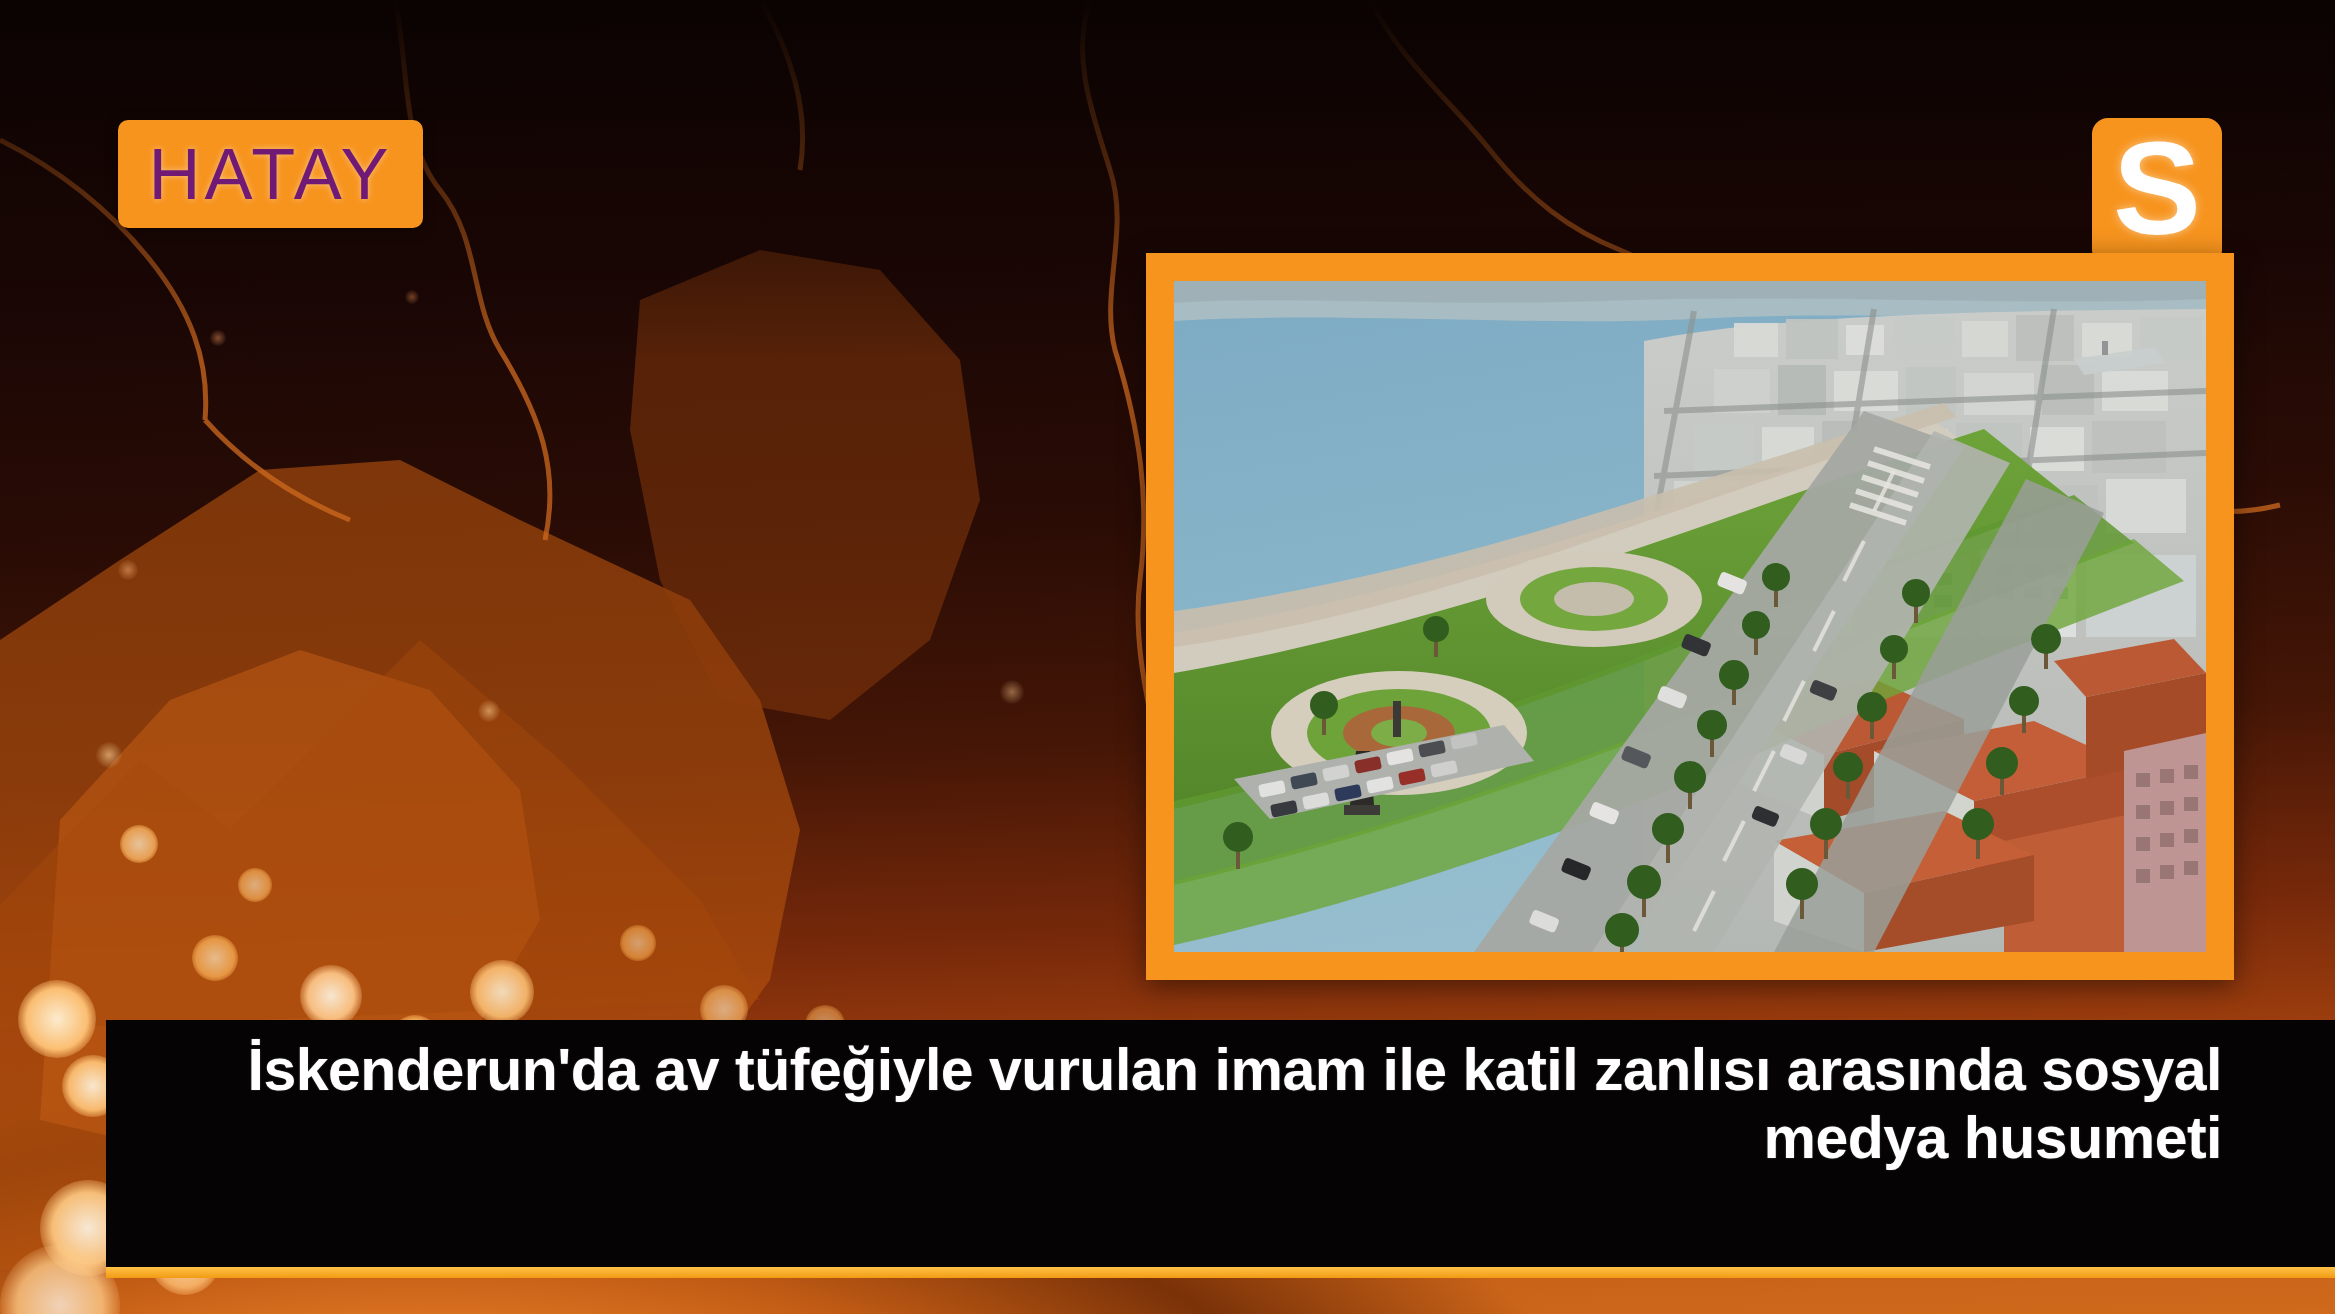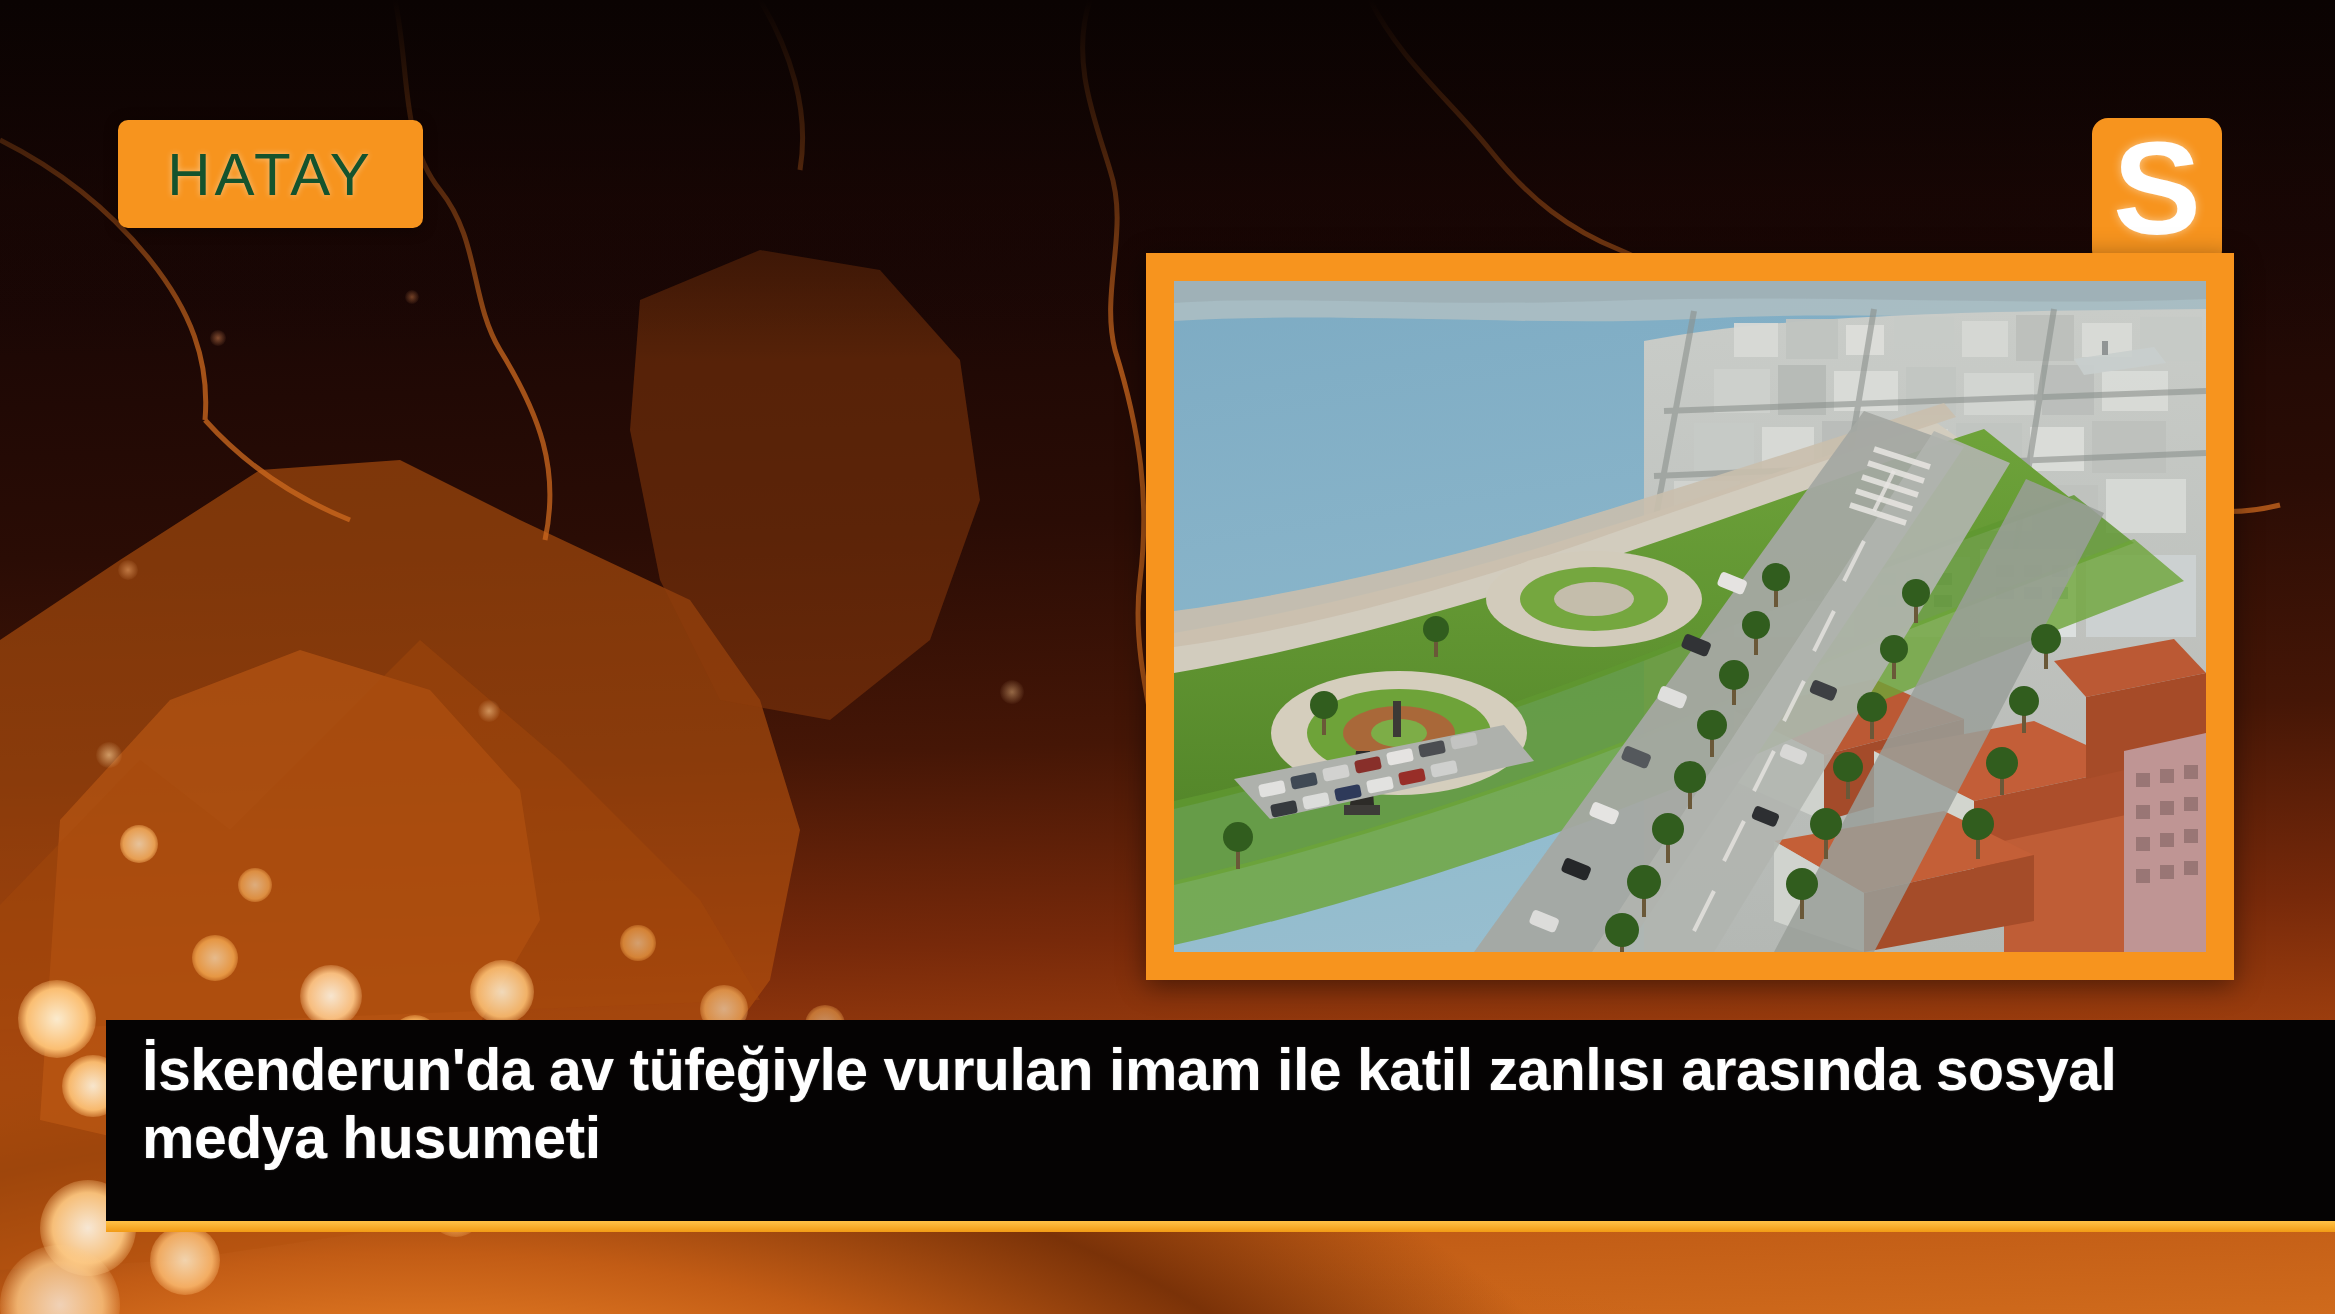--- a/index.html
+++ b/index.html
@@ -35,21 +35,21 @@
 
   
   .hatay-badge {
     position:absolute; left:118px; top:120px;
     width:305px; height:108px;
     background:#f7941e; border-radius:10px;
     display:flex; align-items:center; justify-content:center;
     box-shadow:0 2px 14px rgba(0,0,0,.35);
   }
   .hatay-badge span {
-    color:#14532d; font-size:60px; letter-spacing:4px; font-weight:400;
+    color:#701a75; font-size:72px; letter-spacing:4px; font-weight:400;
     font-family:"Liberation Sans", sans-serif;
     text-shadow:0 0 6px rgba(255,255,255,.45);
   }
 
   
   .s-logo {
     position:absolute; right:113px; top:118px;
     width:130px; height:148px;
     background:#f7941e; border-radius:16px;
     display:flex; align-items:center; justify-content:center;
@@ -70,24 +70,25 @@
   }
   .photo {
     position:relative; width:100%; height:100%; overflow:hidden;
     background:#8bb8cf;
   }
   .photo svg { display:block; width:100%; height:100%; }
 
   
   .headline-bar {
     position:absolute; left:106px; top:1020px;
-    width:2229px; height:212px;
+    width:2229px; height:258px;
     background:#050303;
     border-bottom:11px solid #f5a623;
     padding:16px 0 0 36px;
+    text-align:right;
   }
   .headline-bar .gold-edge {
     position:absolute; left:0; bottom:-11px; width:100%; height:11px;
     background:linear-gradient(180deg,#ffc247 0%, #f29b15 100%);
   }
   .headline {
     color:#ffffff; font-size:59px; line-height:1.16; font-weight:bold;
     font-family:"Liberation Sans", sans-serif;
     letter-spacing:-0.5px;
     text-shadow:0 0 2px rgba(255,255,255,.25);

